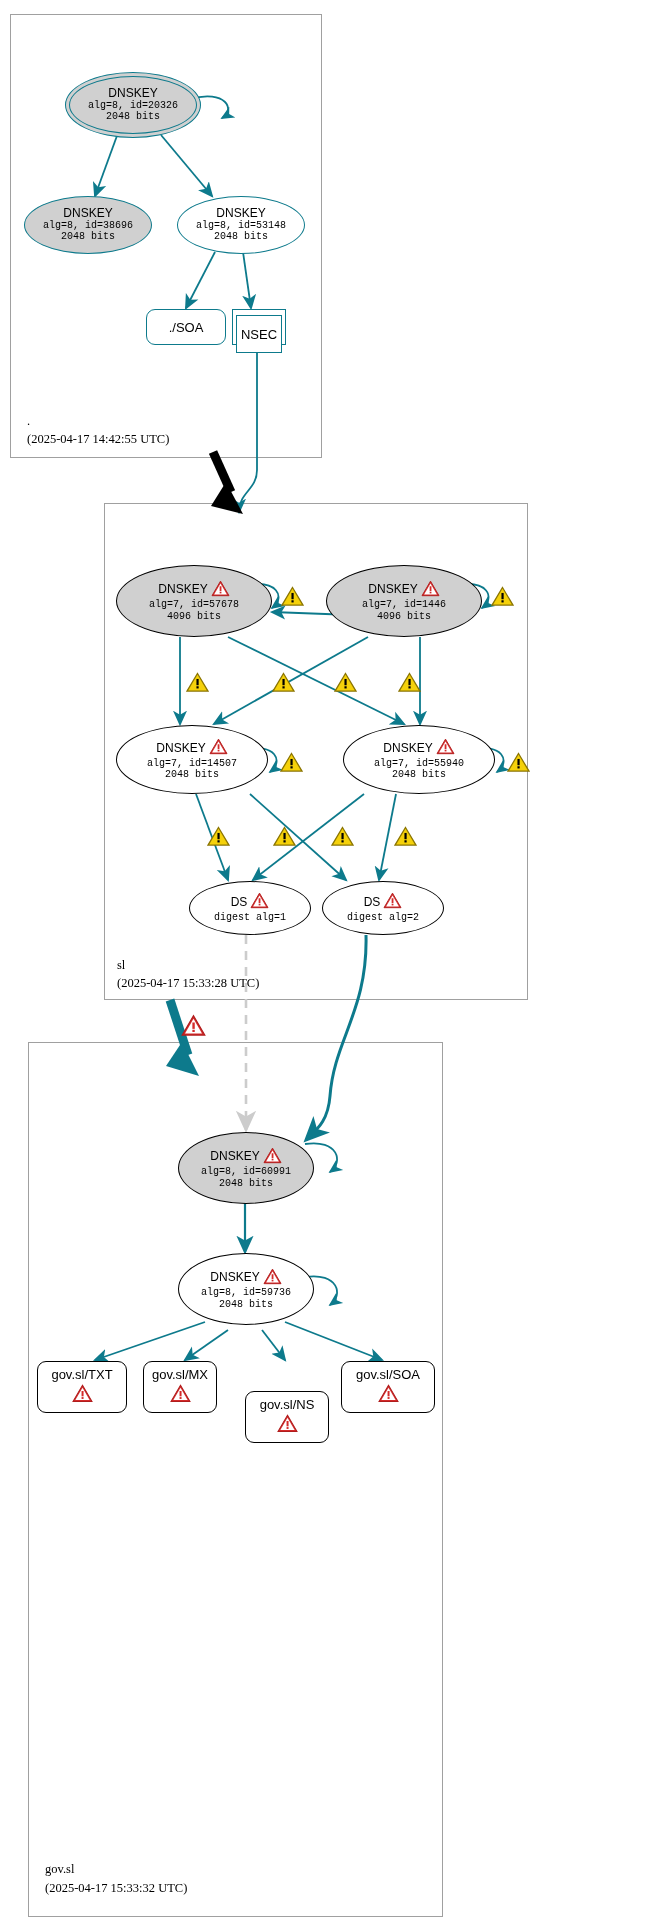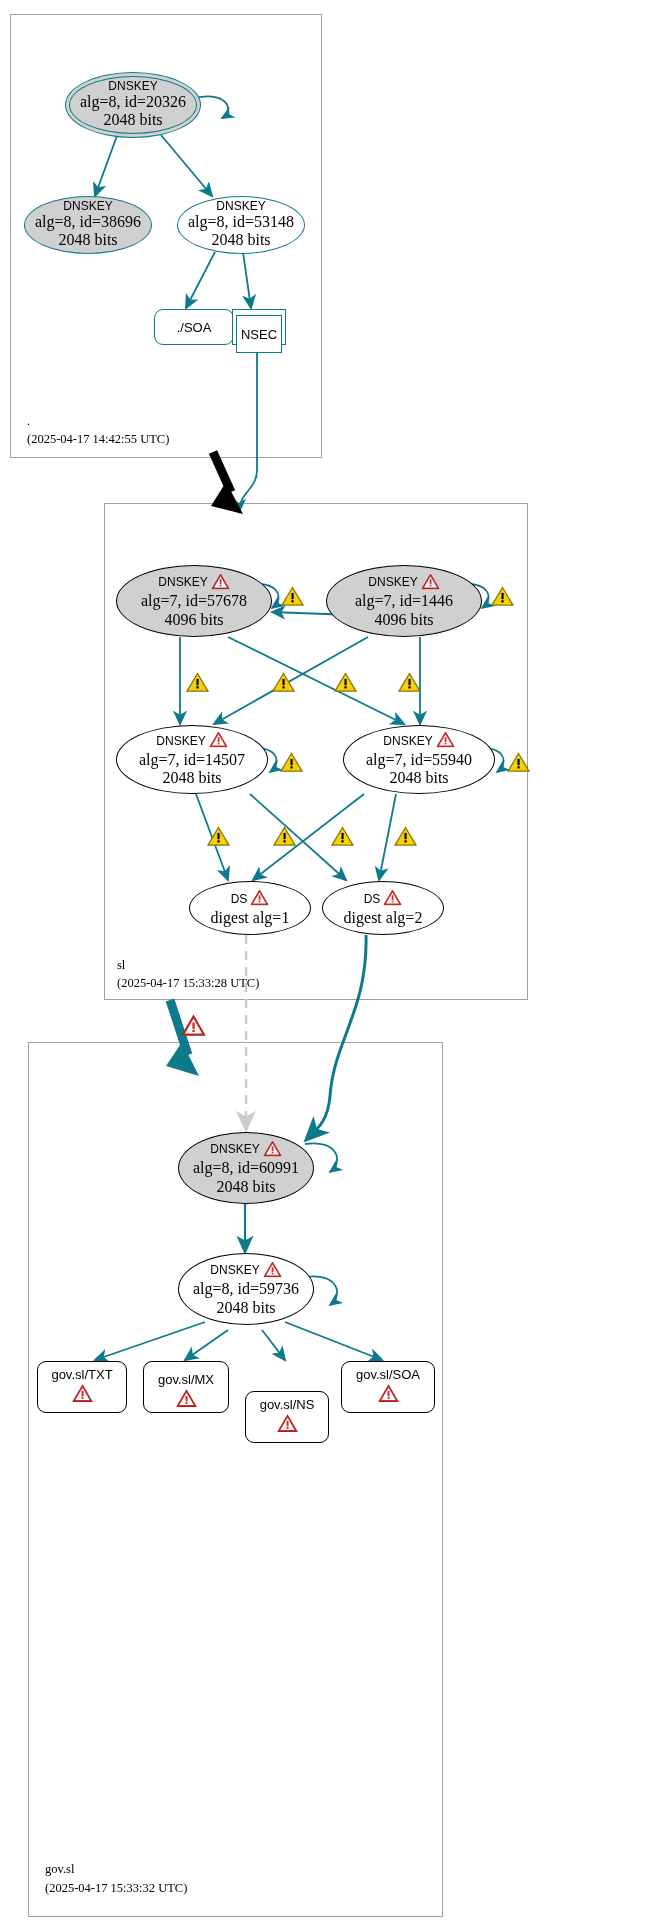--- a/index.html
+++ b/index.html
@@ -9,21 +9,21 @@
   .zone-box{position:absolute;border:1.6px solid #a0a0a0;background:#ffffff;box-sizing:border-box;}
   .zone-label{position:absolute;font-family:"Liberation Serif", serif;font-size:12.5px;color:#000;white-space:nowrap;}
   .zone-time{position:absolute;font-family:"Liberation Serif", serif;font-size:12.5px;color:#000;white-space:nowrap;}
 
   
   .node{position:absolute;box-sizing:border-box;display:flex;flex-direction:column;
         align-items:center;justify-content:center;text-align:center;}
   .ellipse{border-radius:50%;}
   .node .l1{font-family:"Liberation Sans", sans-serif;font-size:12px;color:#000;line-height:1.05;
             display:flex;align-items:center;justify-content:center;gap:3px;white-space:nowrap;}
-  .node .l2,.node .l3{font-family:Liberation Serif, serif;font-size:16px;color:#000;line-height:1.15;white-space:nowrap;}
+  .node .l2,.node .l3{font-family:Liberation Mono, monospace;font-size:10px;color:#000;line-height:1.15;white-space:nowrap;}
 
   .fill-grey{background:#d0d0d0;}
   .fill-white{background:#ffffff;}
   .stroke-teal{border:1.7px solid #0d7a8c;}
   .stroke-black{border:1.7px solid #000000;}
 
   .dbl-outer{position:absolute;border:1.7px solid #0d7a8c;border-radius:50%;box-sizing:border-box;background:#d0d0d0;}
 
   
   .rrset{position:absolute;box-sizing:border-box;border-radius:9px;display:flex;flex-direction:column;
@@ -144,21 +144,21 @@
   </div>
 
   <div class="node ellipse fill-white stroke-teal" style="left:177px;top:196px;width:128px;height:58px;">
     <div class="l1">
         <span>DNSKEY</span>
       </div>
     <div class="l2">alg=8, id=53148</div>
     <div class="l3">2048 bits</div>
   </div>
 
-  <div class="rrset stroke-teal" style="left:146px;top:309px;width:80px;height:36px;border:1.7px solid #0d7a8c;margin-left:8px;">
+  <div class="rrset stroke-teal" style="left:146px;top:309px;width:80px;height:36px;border:1.7px solid #0d7a8c;">
     <div class="t">./SOA</div>
   </div>
 
   <div class="nsecbox" style="left:232px;top:309px;width:54px;height:36px;"></div>
   <div class="nsecinner" style="left:236px;top:315px;width:46px;height:38px;">
     <div class="t">NSEC</div>
   </div>
 
   <div class="zone-label" style="left:27px;top:414px;">.</div>
   <div class="zone-time" style="left:27px;top:432px;">(2025-04-17 14:42:55 UTC)</div>
@@ -297,21 +297,21 @@
     <span style="margin-top:2px;">
       <svg width="21" height="19" viewBox="0 0 20 18">
           <path d="M10 1.2 L19 16.6 L1 16.6 Z" fill="#d42a2a" stroke="#b01d1d" stroke-width="1"></path>
           <path d="M10 3.6 L16.8 15.3 L3.2 15.3 Z" fill="#ffffff"></path>
           <rect x="9.1" y="6.6" width="1.9" height="5.1" fill="#d42a2a"></rect>
           <rect x="9.1" y="12.4" width="1.9" height="1.8" fill="#d42a2a"></rect>
         </svg>
     </span>
   </div>
 
-  <div class="rrset stroke-black" style="left:143px;top:1361px;width:86px;height:52px;border:1.8px solid #000;justify-content:flex-end;">
+  <div class="rrset stroke-black" style="left:143px;top:1361px;width:74px;height:52px;border:1.8px solid #000;">
     <div class="t">gov.sl/MX</div>
     <span style="margin-top:2px;">
       <svg width="21" height="19" viewBox="0 0 20 18">
           <path d="M10 1.2 L19 16.6 L1 16.6 Z" fill="#d42a2a" stroke="#b01d1d" stroke-width="1"></path>
           <path d="M10 3.6 L16.8 15.3 L3.2 15.3 Z" fill="#ffffff"></path>
           <rect x="9.1" y="6.6" width="1.9" height="5.1" fill="#d42a2a"></rect>
           <rect x="9.1" y="12.4" width="1.9" height="1.8" fill="#d42a2a"></rect>
         </svg>
     </span>
   </div>

